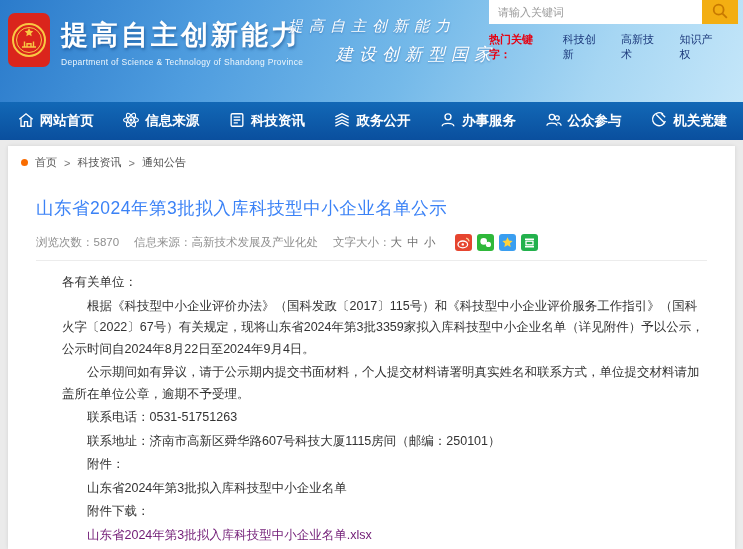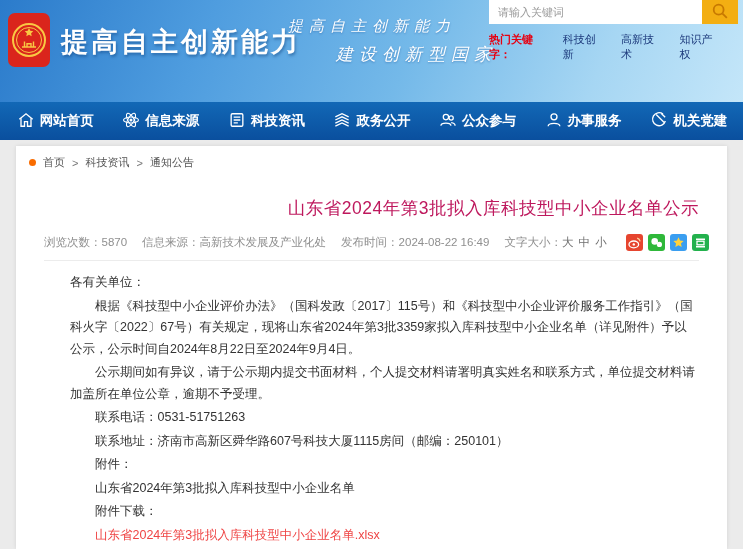--- a/index.html
+++ b/index.html
@@ -44,60 +44,61 @@
   
   .nav {
     height:38px; background:linear-gradient(#1268b6,#0a4f9e);
     display:flex; align-items:center; justify-content:space-around; padding:0 2px;
   }
   .nav-item {
     display:flex; align-items:center; gap:4px; color:#fff;
     font-size:13.5px; font-weight:bold; cursor:pointer; white-space:nowrap;
   }
   
-  .page { padding:6px 16px 0; }
+  .page { padding:6px 8px 0; }
   .card { background:#fff; height:403px; overflow:hidden; box-shadow:0 0 4px rgba(0,0,0,.10); }
   .breadcrumb {
     display:flex; align-items:center; gap:7px; padding:9px 13px 7px;
     font-size:11px; color:#555;
   }
   .crumb-dot { width:7px; height:7px; border-radius:50%; background:#f96c00; flex:none; }
   .crumb { cursor:pointer; }
   .crumb-sep { color:#777; }
   .article { padding:0 28px; }
-  .art-title { text-align:right; font-size:17.5px; color:#be185d; font-weight:400; margin-top:19px; letter-spacing:.5px; }
+  .art-title { text-align:left; font-size:17.5px; color:#3b82f6; font-weight:400; margin-top:19px; letter-spacing:.5px; }
   .meta {
     display:flex; align-items:center; gap:15px;
     font-size:11.5px; color:#8f8f8f; margin-top:14px; white-space:nowrap;
   }
   .meta .fs-opt { cursor:pointer; margin-right:2px; color:#6f6f6f; }
   .share { display:flex; gap:5px; margin-left:2px; }
   .share-btn { width:17px; height:17px; padding:0; border:none; background:none; cursor:pointer; }
   .divider { border-bottom:1px solid #ececec; margin-top:9px; }
   .body-text { padding:11px 0 0 26px; font-size:12.5px; color:#333; line-height:1.72; }
   .body-text p { margin:0 0 2px; }
   .indent { text-indent:2em; }
-  .file-link { color:#ef4444; cursor:pointer; text-decoration:none; }
+  .file-link { color:#701a75; cursor:pointer; text-decoration:none; }
 </style>
 </head>
 <body>
 
 <div class="header">
   <div class="logo-wrap">
     <span>
       <svg width="42" height="54" viewBox="0 0 42 54">
         <rect width="42" height="54" rx="7" fill="#da251c"></rect>
         <circle cx="21" cy="27" r="16" fill="none" stroke="#f9c843" stroke-width="2"></circle>
         <circle cx="21" cy="27" r="12.5" fill="none" stroke="#f9c843" stroke-width="1"></circle>
         <path d="M21 15 l1.3 2.8 3 .35 -2.2 2.1 .6 3 L21 21.7 l-2.7 1.55 .6 -3 -2.2 -2.1 3 -.35 z" fill="#f9c843"></path>
         <path d="M14 34 h14 M16.5 34 v-5.5 M25.5 34 v-5.5 M19 34 v-3.2 h4 v3.2" fill="none" stroke="#f9c843" stroke-width="1.4"></path>
       </svg>
     </span>
     <div class="titles">
       <span class="site-title">提高自主创新能力</span>
+      <span class="site-sub">Department of Science &amp; Technology of Shandong Province</span>
     </div>
   </div>
 
   <div class="slogan">
     <div class="slogan-l1">提高自主创新能力</div>
     <div class="slogan-l2">建设创新型国家</div>
   </div>
 
   <div class="search-area">
     <div class="search-row">
@@ -156,37 +157,37 @@
         <path d="M4 8.2 L12 4.4 L20 8.2"></path>
           <path d="M4 12 L12 8.2 L20 12"></path>
           <path d="M4 15.8 L12 12 L20 15.8"></path>
           <path d="M4 19.4 L12 15.6 L20 19.4"></path>
       </svg>
     </span>
     <span>政务公开</span>
   </div>
   <div class="nav-item">
     <span>
+      <svg width="20" height="20" viewBox="0 0 24 24" fill="none" stroke="#fff" stroke-width="1.6">
+        <circle cx="12" cy="8.2" r="3.6"></circle>
+          <path d="M5 19.5 c0-4.6 14-4.6 14 0"></path>
+      </svg>
+    </span>
+    <span>办事服务</span>
+  </div>
+  <div class="nav-item">
+    <span>
       <svg width="20" height="20" viewBox="0 0 24 24" fill="none" stroke="#fff" stroke-width="1.5">
         <circle cx="9.5" cy="8.5" r="3.2"></circle>
           <circle cx="15.8" cy="9.6" r="2.5"></circle>
         <path d="M3.5 19 c0-4.2 12-4.2 12 0"></path>
           <path d="M15.8 15.2 c2.9 .3 4.7 1.7 4.7 3.8"></path>
       </svg>
     </span>
     <span>公众参与</span>
-  </div>
-  <div class="nav-item">
-    <span>
-      <svg width="20" height="20" viewBox="0 0 24 24" fill="none" stroke="#fff" stroke-width="1.6">
-        <circle cx="12" cy="8.2" r="3.6"></circle>
-          <path d="M5 19.5 c0-4.6 14-4.6 14 0"></path>
-      </svg>
-    </span>
-    <span>办事服务</span>
   </div>
   <div class="nav-item">
     <span>
       <svg width="20" height="20" viewBox="0 0 24 24" fill="none" stroke="#fff" stroke-width="1.6">
         <path d="M16.8 4.8 a7.8 7.8 0 1 0 2.8 8.4"></path>
         <path d="M8.6 5.4 L18.2 15"></path>
           <path d="M14.8 4.2 L19.4 8.8"></path>
       </svg>
     </span>
     <span>机关党建</span>
@@ -207,23 +208,20 @@
 
     <div class="article">
       <div class="art-title">山东省2024年第3批拟入库科技型中小企业名单公示</div>
 
       <div class="meta">
         <span>
           <span>浏览次数：</span><span>5870</span>
         </span>
         <span>
           <span>信息来源：</span><span>高新技术发展及产业化处</span>
-        </span>
-        <span>
-          <span>发布时间：</span><span>2024-08-22 16:49</span>
         </span>
         <span>
           <span>文字大小：</span><span class="fs-opt">大</span> <span class="fs-opt">中</span> <span class="fs-opt">小</span>
         </span>
         <span class="share">
           <button class="share-btn">
             <span>
               <svg width="17" height="17" viewBox="0 0 17 17">
                 <rect width="17" height="17" rx="3" fill="#e6452f"></rect>
                 <ellipse cx="7.8" cy="10.4" rx="4.8" ry="3.4" fill="none" stroke="#fff" stroke-width="1.3"></ellipse>

